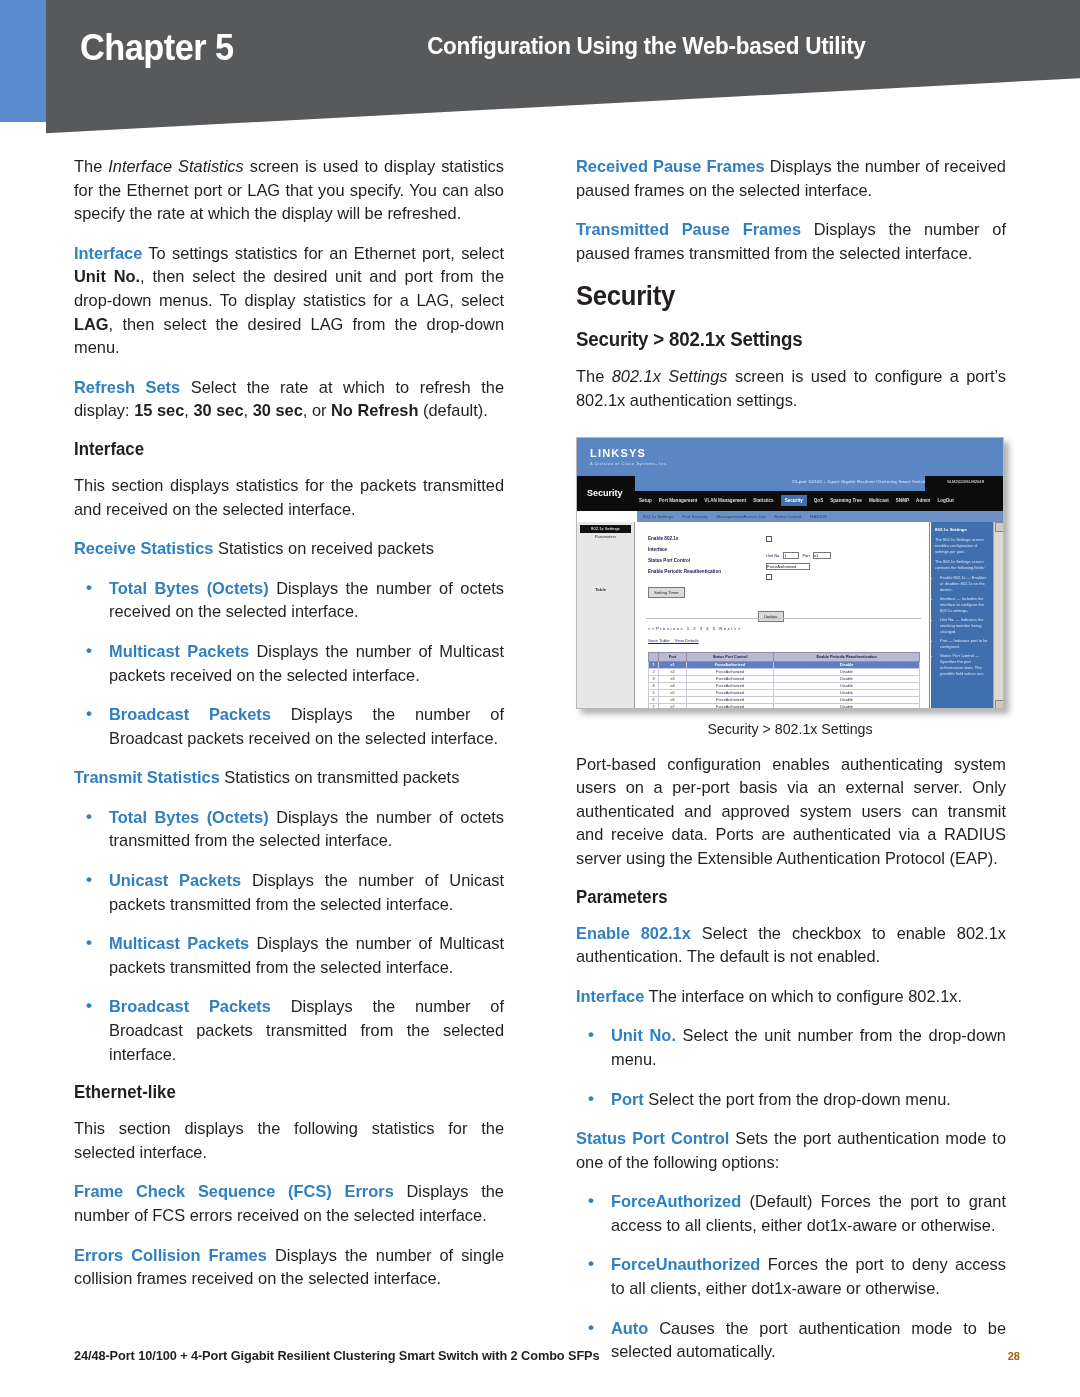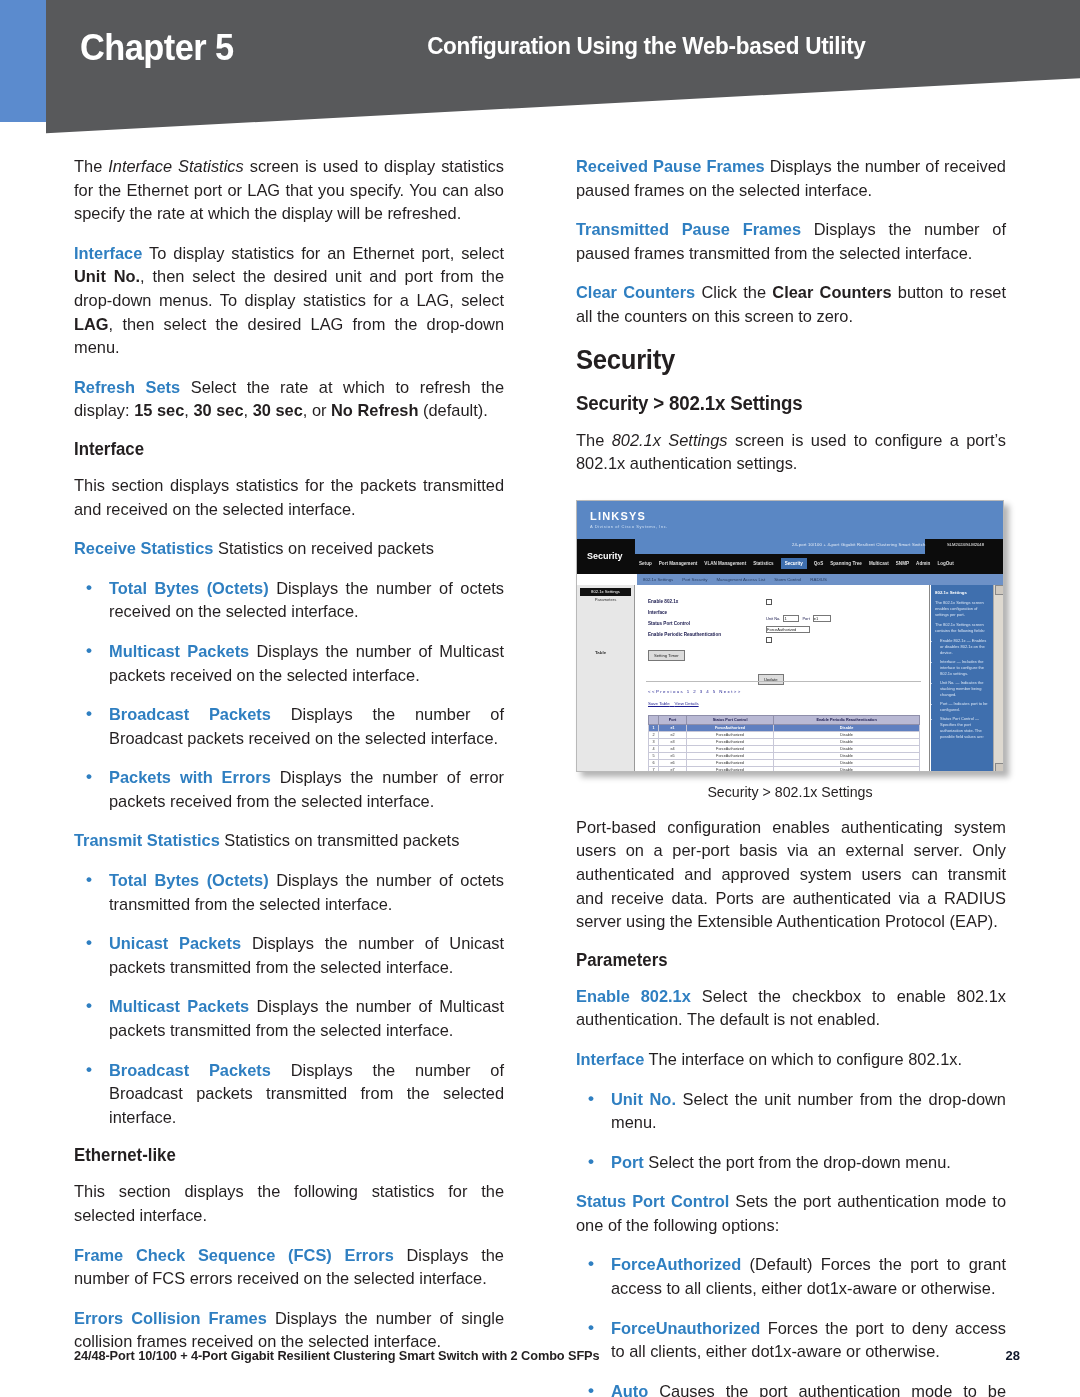--- a/index.html
+++ b/index.html
@@ -298,56 +298,55 @@
   }
   .footer-text {
     font-size: 13.3px;
     font-weight: bold;
     color: #231f20;
     letter-spacing: -0.1px;
     transform: scaleX(0.96);
     transform-origin: left center;
   }
   .footer-page {
-    font-size: 13px;
-    font-weight: bold;
-    color: #0f172a;
+    font-size: 11px;
+    font-weight: bold;
+    color: #a16207;
   }
 </style>
 </head>
 <body>
 
 <div class="header-wrap">
   <div class="header-bluebar"></div>
   <div class="header-gray"></div>
   <div class="chapter-title">Chapter 5</div>
   <div class="chapter-subtitle">Configuration Using the Web-based Utility</div>
 </div>
 
 <div class="content">
 
   <div class="col col-left">
 
     <p class="body"><span>The </span><span class="ital">Interface Statistics</span><span> screen is used to display statistics for the Ethernet port or LAG that you specify. You can also specify the rate at which the display will be refreshed.</span></p>
 
-    <p class="body"><span class="term">Interface</span><span>  To display statistics for an Ethernet port, select </span><span class="bold">Unit No.</span><span>, then select the desired unit and port from the drop-down menus. To display statistics for a LAG, select </span><span class="bold">LAG</span><span>, then select the desired LAG from the drop-down menu.</span></p>
+    <p class="body"><span class="term">Interface</span><span>  To settings statistics for an Ethernet port, select </span><span class="bold">Unit No.</span><span>, then select the desired unit and port from the drop-down menus. To display statistics for a LAG, select </span><span class="bold">LAG</span><span>, then select the desired LAG from the drop-down menu.</span></p>
 
     <p class="body"><span class="term">Refresh Sets</span><span> Select the rate at which to refresh the display: </span><span class="bold">15 sec</span><span>, </span><span class="bold">30 sec</span><span>, </span><span class="bold">30 sec</span><span>, or </span><span class="bold">No Refresh</span><span> (default).</span></p>
 
     <h4 class="minihead">Interface</h4>
 
     <p class="body">This section displays statistics for the packets transmitted and received on the selected interface.</p>
 
     <p class="body"><span class="term">Receive Statistics</span><span>  Statistics on received packets</span></p>
 
     <ul class="bullets">
       <li class="bullet"><span class="term">Total Bytes (Octets)</span><span> Displays the number of octets received on the selected interface.</span></li>
       <li class="bullet"><span class="term">Multicast Packets</span><span>  Displays the number of Multicast packets received on the selected interface.</span></li>
       <li class="bullet"><span class="term">Broadcast Packets</span><span>  Displays the number of Broadcast packets received on the selected interface.</span></li>
-      <li class="bullet"><span class="term">Packets with Errors</span><span> Displays the number of error packets received from the selected interface.</span></li>
     </ul>
 
     <p class="body"><span class="term">Transmit Statistics</span><span>  Statistics on transmitted packets</span></p>
 
     <ul class="bullets">
       <li class="bullet"><span class="term">Total Bytes (Octets)</span><span> Displays the number of octets transmitted from the selected interface.</span></li>
       <li class="bullet"><span class="term">Unicast Packets</span><span> Displays the number of Unicast packets transmitted from the selected interface.</span></li>
       <li class="bullet"><span class="term">Multicast Packets</span><span>  Displays the number of Multicast packets transmitted from the selected interface.</span></li>
       <li class="bullet"><span class="term">Broadcast Packets</span><span>  Displays the number of Broadcast packets transmitted from the selected interface.</span></li>
     </ul>
@@ -361,21 +360,20 @@
     <p class="body"><span class="term">Errors Collision Frames</span><span>  Displays the number of single collision frames received on the selected interface.</span></p>
 
   </div>
 
   <div class="col col-right">
 
     <p class="body"><span class="term">Received Pause Frames</span><span>  Displays the number of received paused frames on the selected interface.</span></p>
 
     <p class="body"><span class="term">Transmitted Pause Frames</span><span> Displays the number of paused frames transmitted from the selected interface.</span></p>
 
-    <p class="body"><span class="term">Clear Counters</span><span>  Click the </span><span class="bold">Clear Counters</span><span> button to reset all the counters on this screen to zero.</span></p>
 
     <h2 class="section">Security</h2>
 
     <h3 class="subsection">Security &gt; 802.1x Settings</h3>
 
     <p class="body"><span>The </span><span class="ital">802.1x Settings</span><span> screen is used to configure a port’s 802.1x authentication settings.</span></p>
 
     <div class="figure">
       <div class="shot">
 

